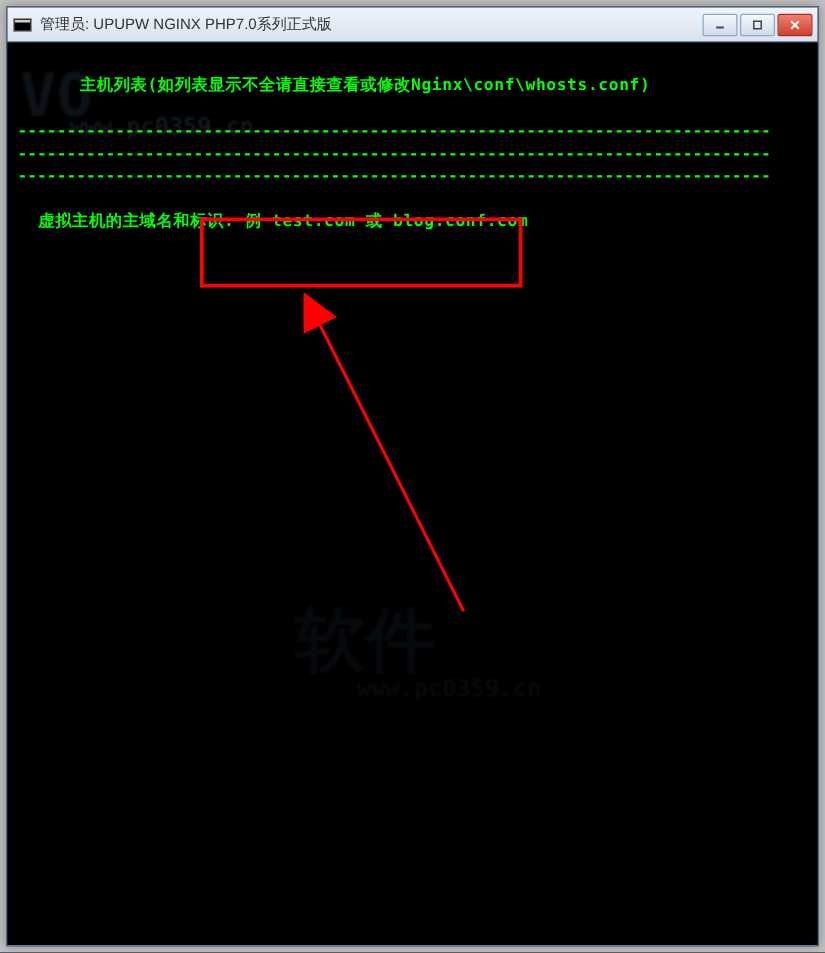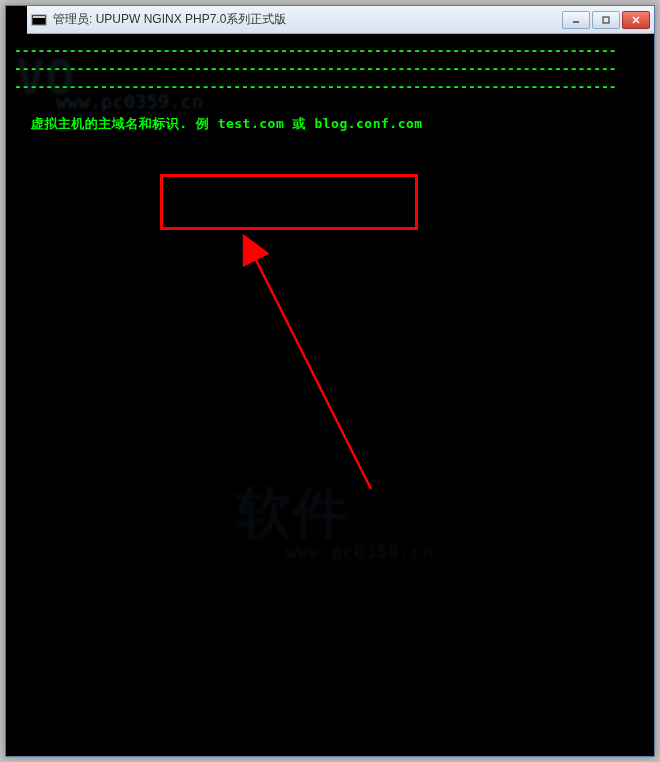--- a/index.html
+++ b/index.html
@@ -21,21 +21,20 @@
       border: 1px solid #5a7aa0;
       box-shadow: 0 0 8px rgba(0,0,0,0.3);
     }
     .titlebar {
       height: 28px;
       background: linear-gradient(to bottom, #f0f4fa, #d8e2f0);
       display: flex;
       align-items: center;
       padding: 0 4px;
       border-bottom: 1px solid #8fa8c8;
-      margin-left: 21px;
     }
     .title-icon {
       width: 16px;
       height: 16px;
       margin-right: 6px;
       display: flex;
       align-items: center;
       justify-content: center;
     }
     .title-icon svg { width: 16px; height: 16px; }
@@ -139,20 +138,23 @@
       <div class="win-btn close">
         <svg viewBox="0 0 10 10">
             <line x1="2" y1="2" x2="8" y2="8" stroke="#fff" stroke-width="1.5"></line>
             <line x1="8" y1="2" x2="2" y2="8" stroke="#fff" stroke-width="1.5"></line>
           </svg>
       </div>
     </div>
   </div>
 
   <div class="terminal">
+    <div class="line">
+      <span>主机列表</span><span>(如列表显示不全请直接查看或修改</span><span>Nginx\conf\whosts.conf</span><span>)</span>
+    </div>
     <div class="divider">-----------------------------------------------------------------------------</div>
     <div class="divider">-----------------------------------------------------------------------------</div>
     <div class="divider">-----------------------------------------------------------------------------</div>
     <div style="height:18px"></div>
     <div class="line">  <span>虚拟主机的主域名和标识. 例 test.com 或 blog.conf.com</span></div>
     <div style="height:18px"></div>
 
     <div class="watermark wm1">VO</div>
     <div class="watermark wm1b">www.pc0359.cn</div>
     <div class="watermark wm2">软件</div>

